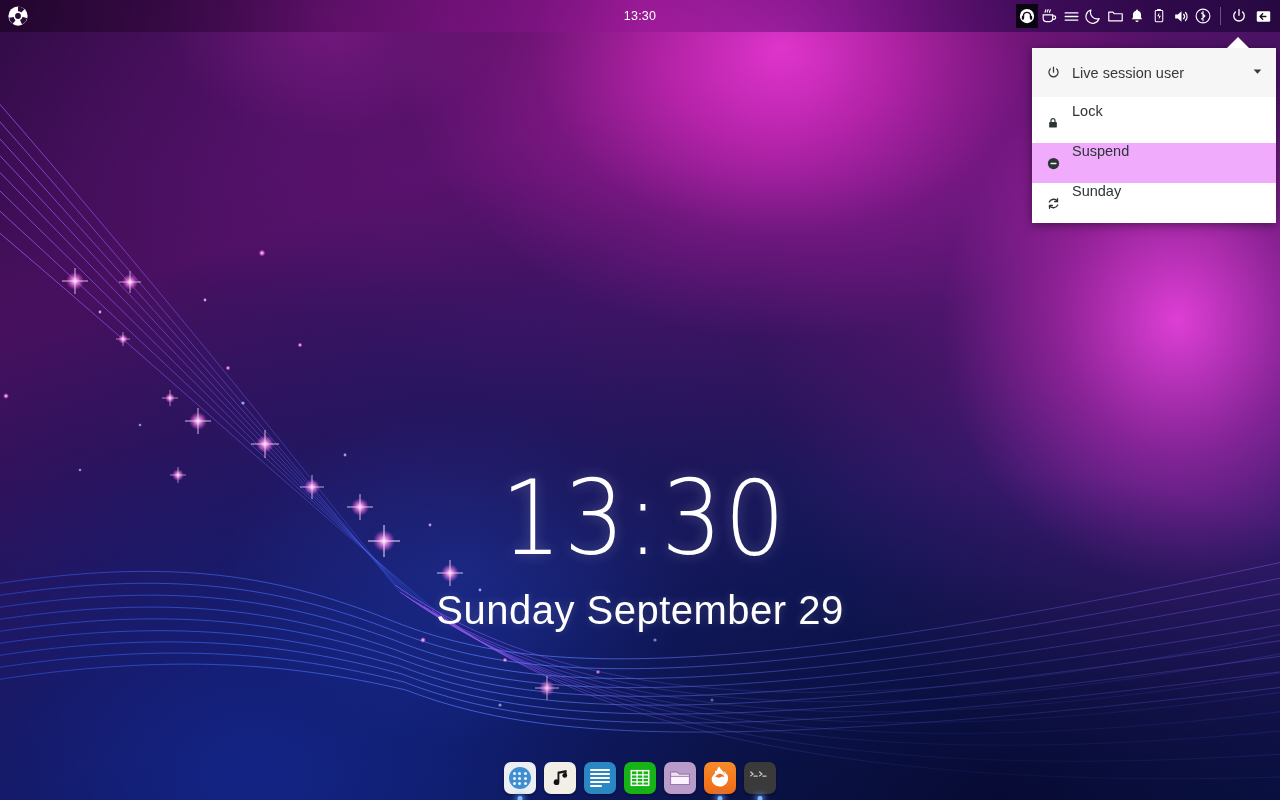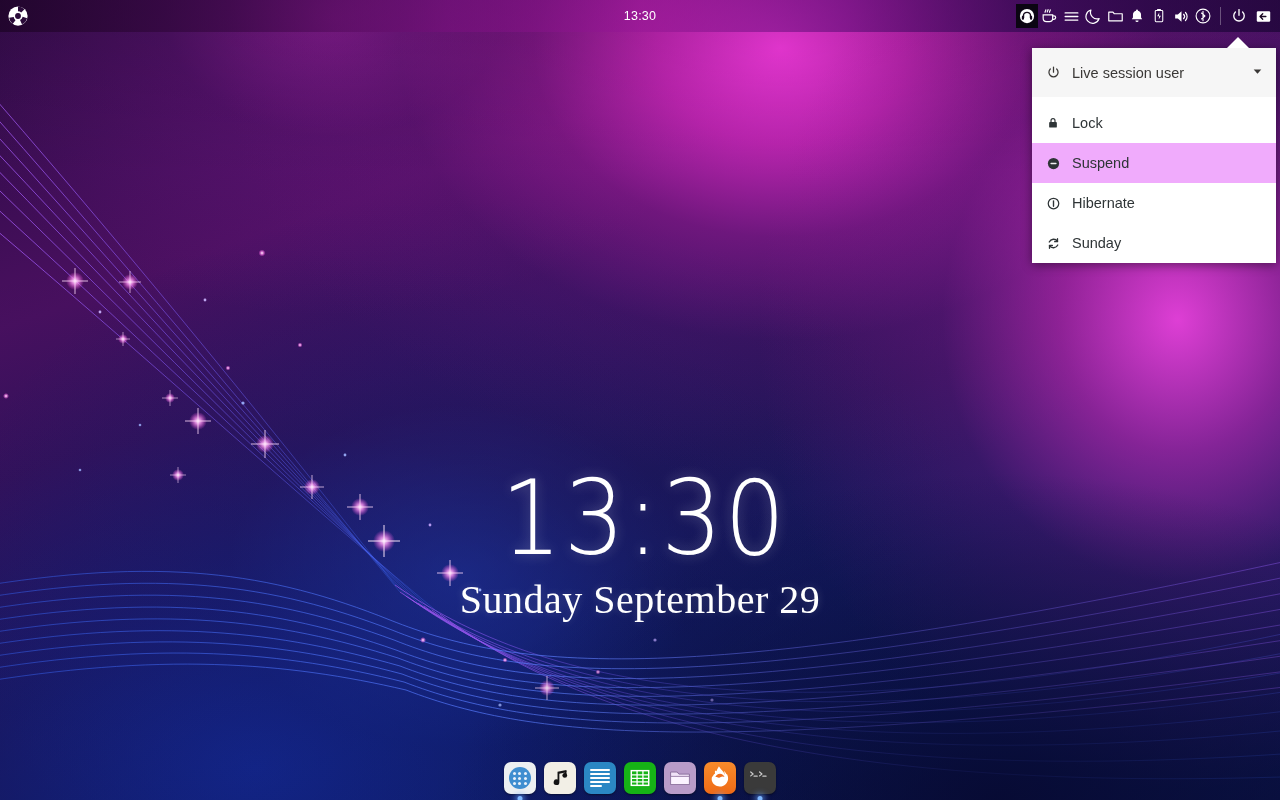--- a/index.html
+++ b/index.html
@@ -123,21 +123,21 @@
   #menu-header {
     display:flex; align-items:center; height:49px; padding:0 12px 0 14px;
     background:#f6f6f6; cursor:pointer;
   }
   #menu-header .mi-icon { width:26px; display:flex; align-items:center; }
   #menu-header .mh-label { flex:1; color:#3a3836; font-size:14.5px; }
   #menu-header .mh-caret { margin-left:auto; }
   #menu-divider { height:1px; background:#ffffff; }
   #menu-gap { height:5px; background:#ffffff; }
   .menu-item {
-    display:flex; align-items:center; height:40px; padding:0 29px 0 14px;
+    display:flex; height:40px; padding:0 29px 0 14px;
     cursor:pointer; background:#ffffff;
   }
   .menu-item.hover { background:#f0abfc; }
   .menu-item .mi-icon { width:26px; display:flex; align-items:center; }
   .menu-item .mi-label { color:#2e3436; font-size:14.5px; }
 
   
   #desk-clock-wrap {
     position:absolute; left:0; right:0; top:470px; text-align:center;
     z-index:5; pointer-events:none;
@@ -147,26 +147,26 @@
     font-weight:300;
     font-size:96px;
     line-height:96px;
     color:#ffffff;
     letter-spacing:2px;
     text-shadow:0 0 12px rgba(255,255,255,0.25);
     margin-right:-8px;
     transform:scaleY(1.08);
   }
   #desk-date {
-    font-family:Liberation Serif, serif;
+    font-family:Liberation Sans, sans-serif;
     font-weight:300;
     font-size:40px;
     line-height:44px;
     color:#ffffff;
-    margin-top:12px;
+    margin-top:22px;
     letter-spacing:0.5px;
     text-shadow:0 0 8px rgba(255,255,255,0.18);
   }
 
   
   #dock {
     position:absolute; left:0; right:0; bottom:6px;
     display:flex; justify-content:center; align-items:flex-end; gap:8px;
     z-index:10;
   }
@@ -490,29 +490,20 @@
   <div class="menu-item hover">
     <span class="mi-icon">
       <svg width="15" height="15" viewBox="0 0 24 24">
         <circle cx="12" cy="12" r="9" fill="#2e3436"></circle>
         <rect x="7" y="10.8" width="10" height="2.4" rx="1.2" fill="#f2f2f2"></rect>
       </svg>
     </span>
     <span class="mi-label">Suspend</span>
   </div>
 
-  <div class="menu-item">
-    <span class="mi-icon">
-      <svg width="15" height="15" viewBox="0 0 24 24">
-        <circle cx="12" cy="12" r="8.4" fill="none" stroke="#2e3436" stroke-width="2"></circle>
-        <rect x="10.9" y="6.6" width="2.2" height="10.8" rx="1.1" fill="#2e3436"></rect>
-      </svg>
-    </span>
-    <span class="mi-label">Hibernate</span>
-  </div>
 
   <div class="menu-item">
     <span class="mi-icon">
       <svg width="15" height="15" viewBox="0 0 24 24" fill="none" stroke="#2e3436" stroke-width="2.1" stroke-linecap="round">
         <path d="M18.4 8.6 A7.6 7.6 0 0 0 5.2 9.6"></path>
         <path d="M5.6 15.4 A7.6 7.6 0 0 0 18.8 14.4"></path>
         <path d="M18.4 4.4 V9 H13.8" stroke-linejoin="round"></path>
         <path d="M5.6 19.6 V15 H10.2" stroke-linejoin="round"></path>
       </svg>
     </span>

